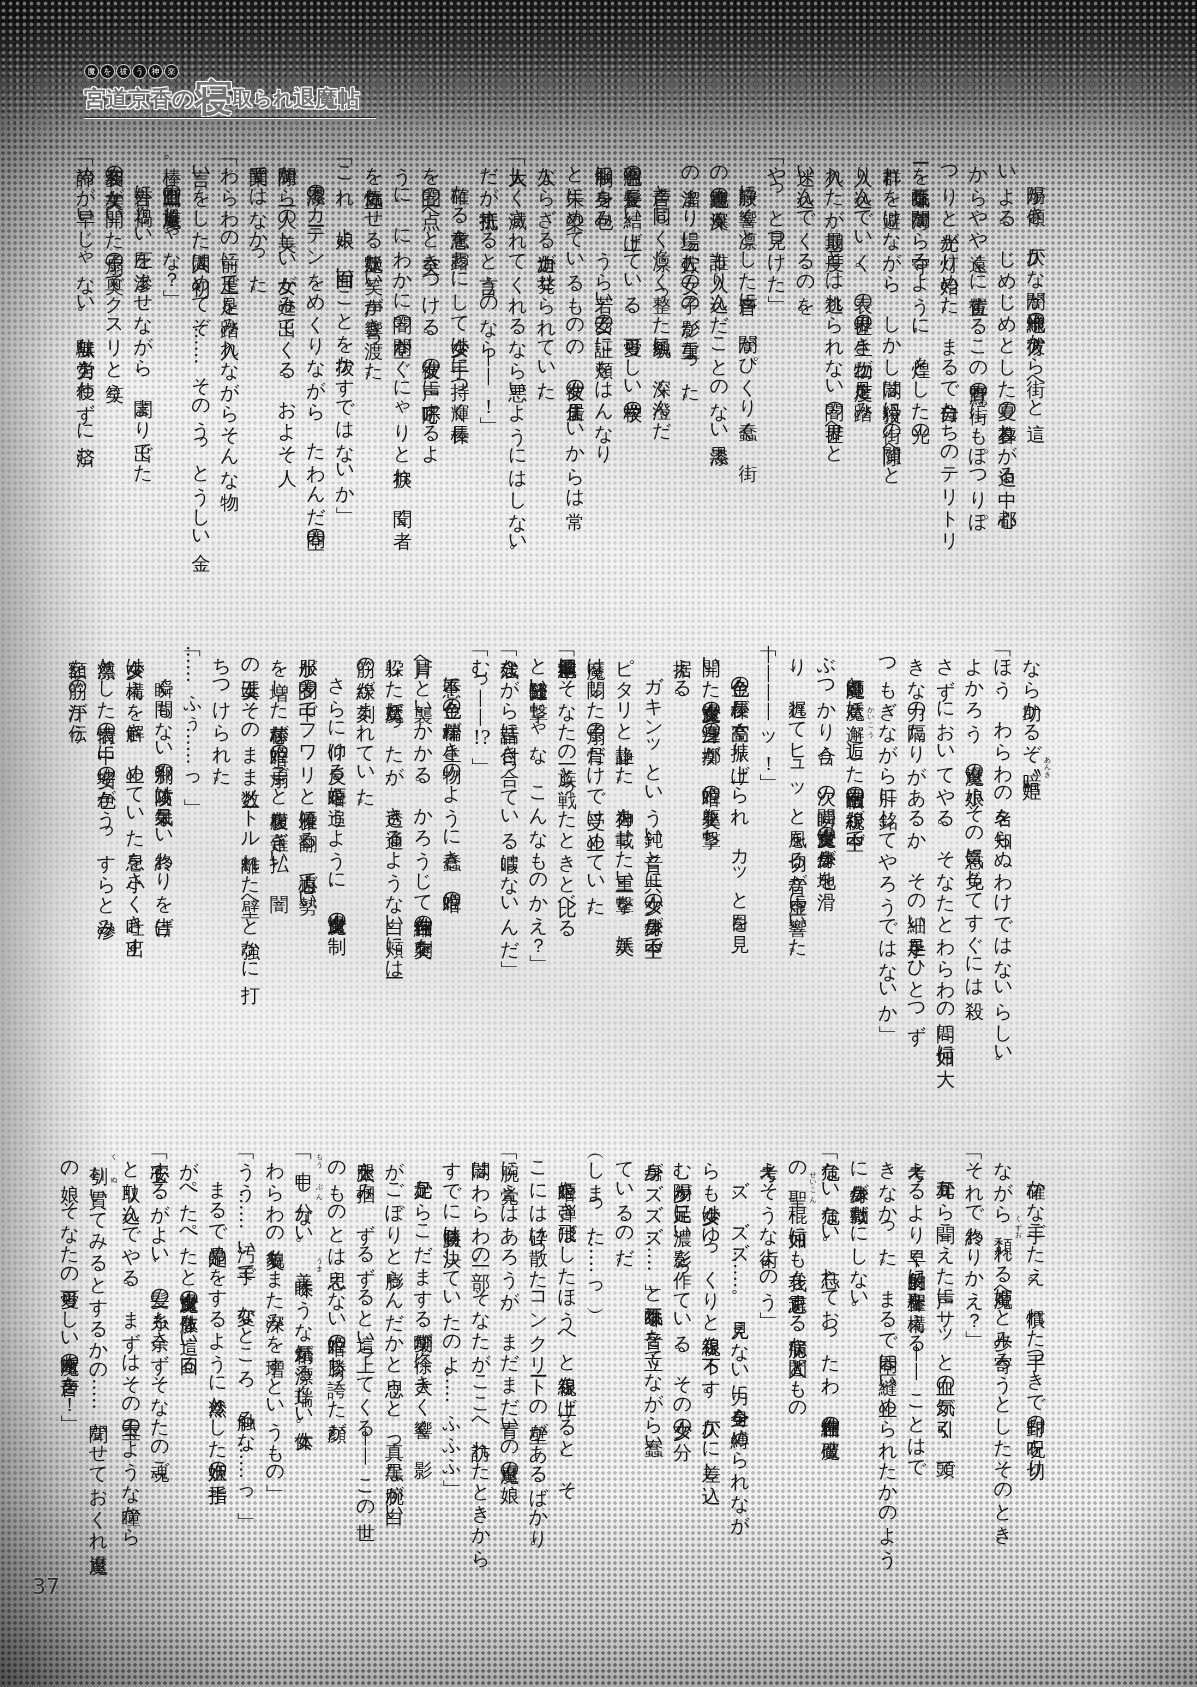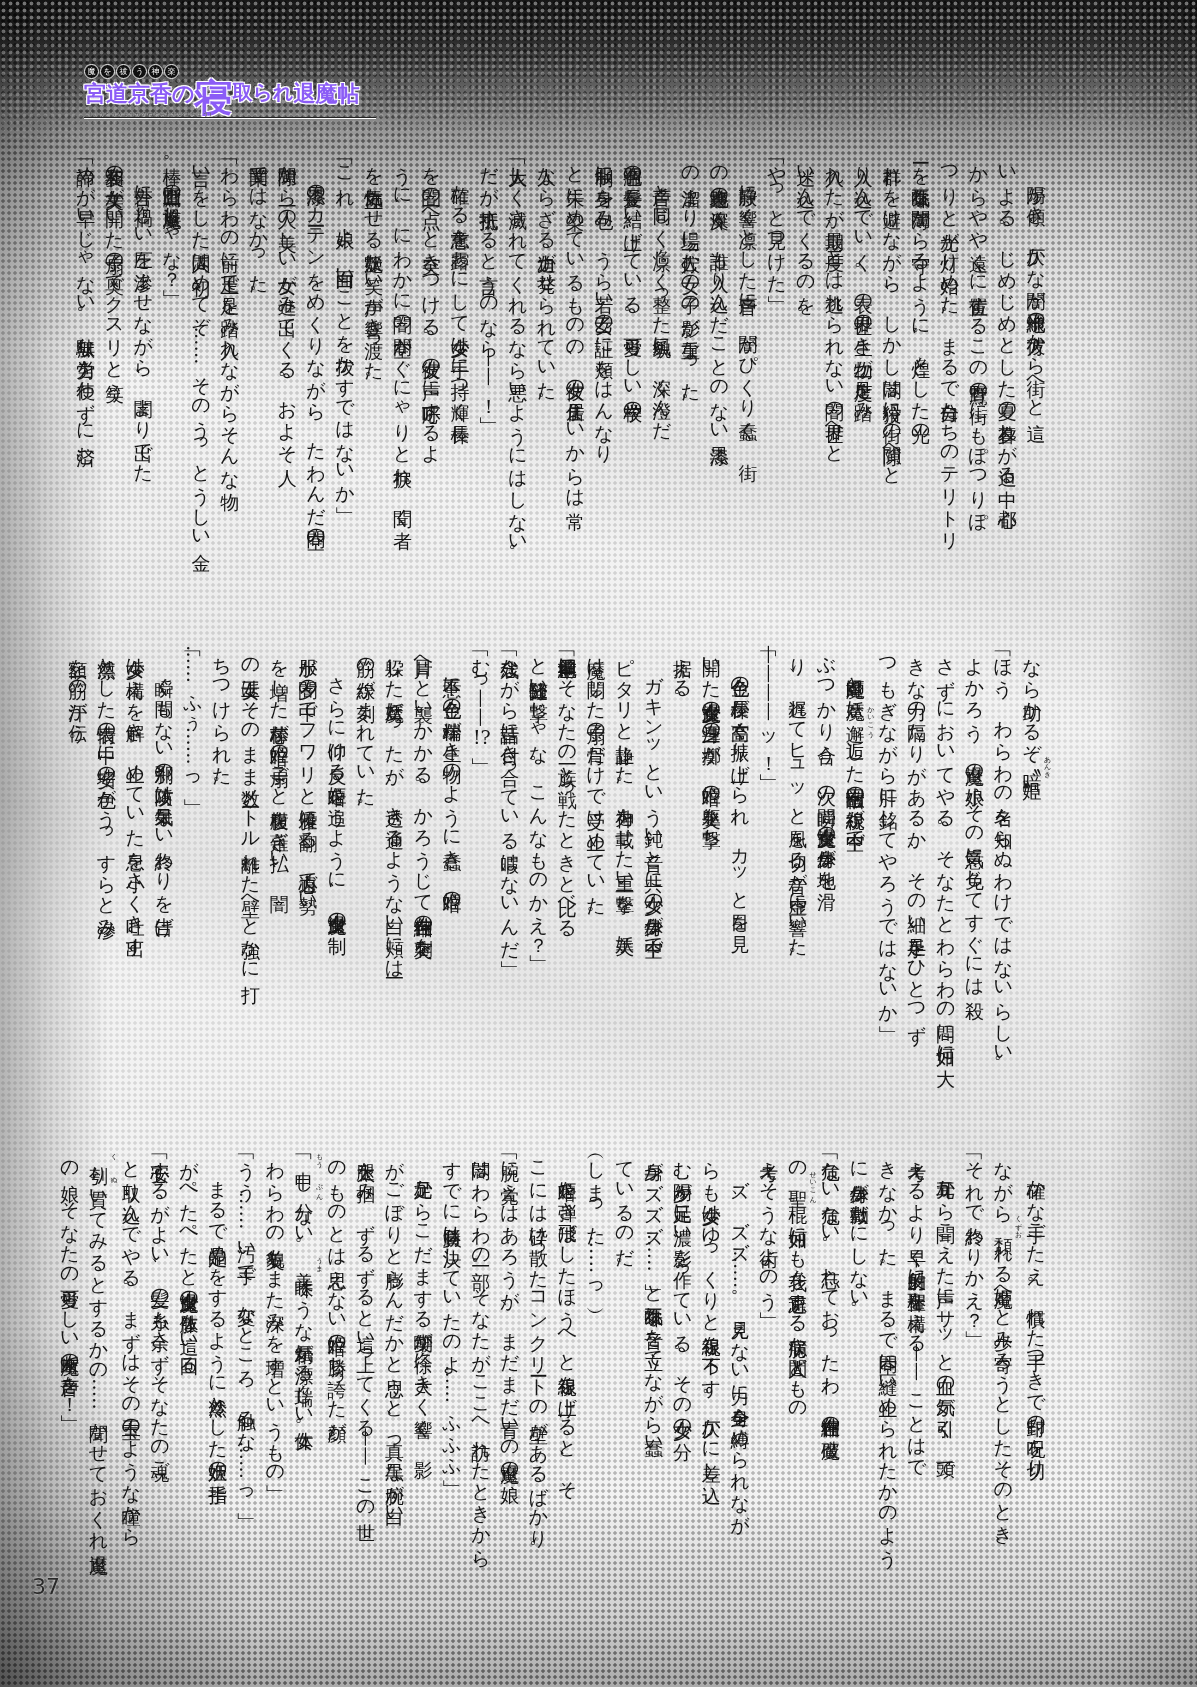--- a/index.html
+++ b/index.html
@@ -41,22 +41,22 @@
   .title-block { position: absolute; left: 84px; top: 64px; width: 300px; height: 60px; }
   .series-label { display: flex; gap: 1px; height: 15px; }
   .series-char {
     width: 13px; height: 13px; border-radius: 50%;
     background: #111; color: #fff; border: 1px solid #eee;
     font-family: "DejaVu Sans", sans-serif; font-size: 8px; line-height: 13px;
     text-align: center; overflow: hidden;
   }
   .title-row {
     position: absolute; left: 0; top: 14px; height: 40px;
-    display: flex; align-items: flex-start; white-space: nowrap;
-    font-family: "DejaVu Serif", serif; color: #8b5cf6; font-weight: bold;
+    display: flex; align-items: center; white-space: nowrap;
+    font-family: "DejaVu Serif", serif; color: #737373; font-weight: bold;
     text-shadow: 0 0 2px #fff, 0 0 2px #fff, 1px 1px 0 #fff, -1px -1px 0 #fff, 1px -1px 0 #fff, -1px 1px 0 #fff;
   }
   .t-m { font-size: 22px; line-height: 30px; }
   .t-l { font-size: 38px; line-height: 40px; }
   .t-s { font-size: 20px; line-height: 28px; }
   .title-rule { position: absolute; left: 0; top: 53px; width: 292px; height: 1px; background: #222; box-shadow: 0 1px 0 #fff; }
   .title-reading {
     position: absolute; left: 2px; top: 46px;
     font-family: "DejaVu Sans", sans-serif; font-size: 6px; color: #222;
     text-shadow: 0 0 1px #fff; white-space: nowrap;

